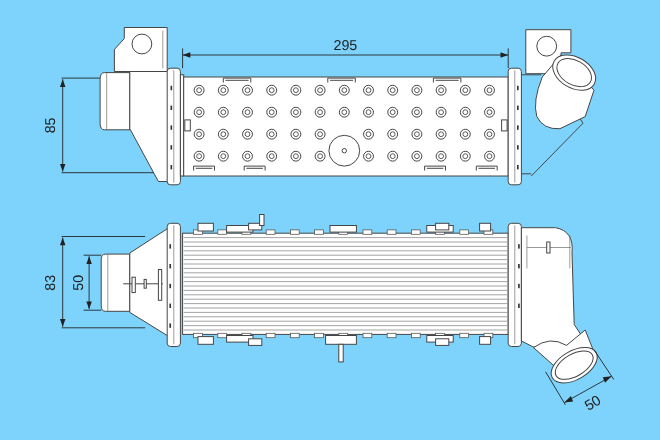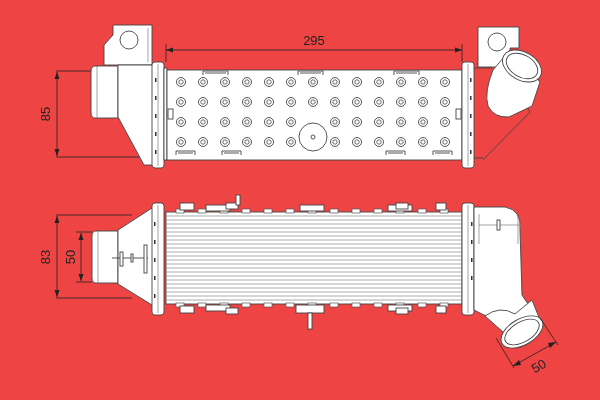--- a/index.html
+++ b/index.html
@@ -1,16 +1,16 @@
 <!DOCTYPE html>
 <html><head>
 <meta charset="utf-8">
 <style>
   html,body{margin:0;padding:0;background:#ffffff;}
-  #stage{position:relative;width:600px;height:400px;overflow:hidden;background:#ef4444;}
+  #stage{position:relative;width:600px;height:400px;overflow:hidden;background:#7dd3fc;}
   svg{position:absolute;left:0;top:0;}
   .dim-text{font-family:"Liberation Sans",sans-serif;font-size:13px;fill:#222;}
   .ln{stroke:#444;fill:none;stroke-width:0.9;}
   .lnf{stroke:#444;fill:#fff;stroke-width:0.9;}
   .thin{stroke:#666;fill:none;stroke-width:0.6;}
   .dim{stroke:#222;stroke-width:0.8;fill:none;}
 </style>
 </head>
 <body>
 

